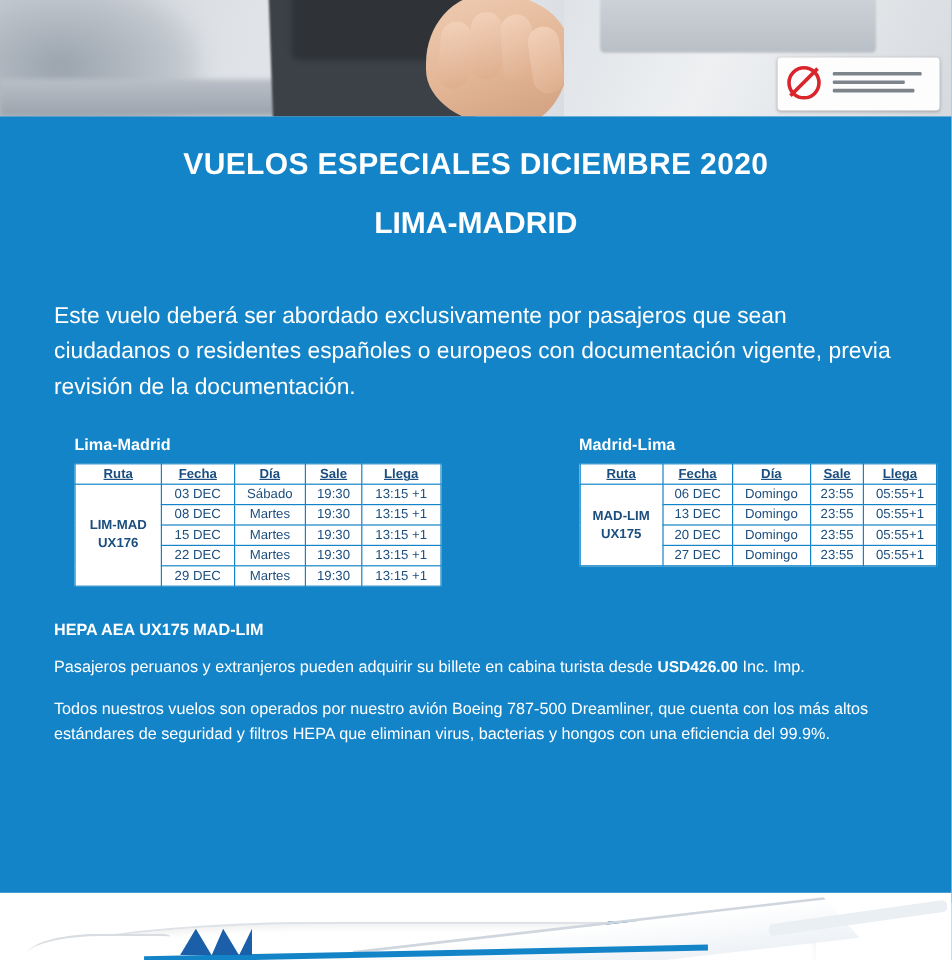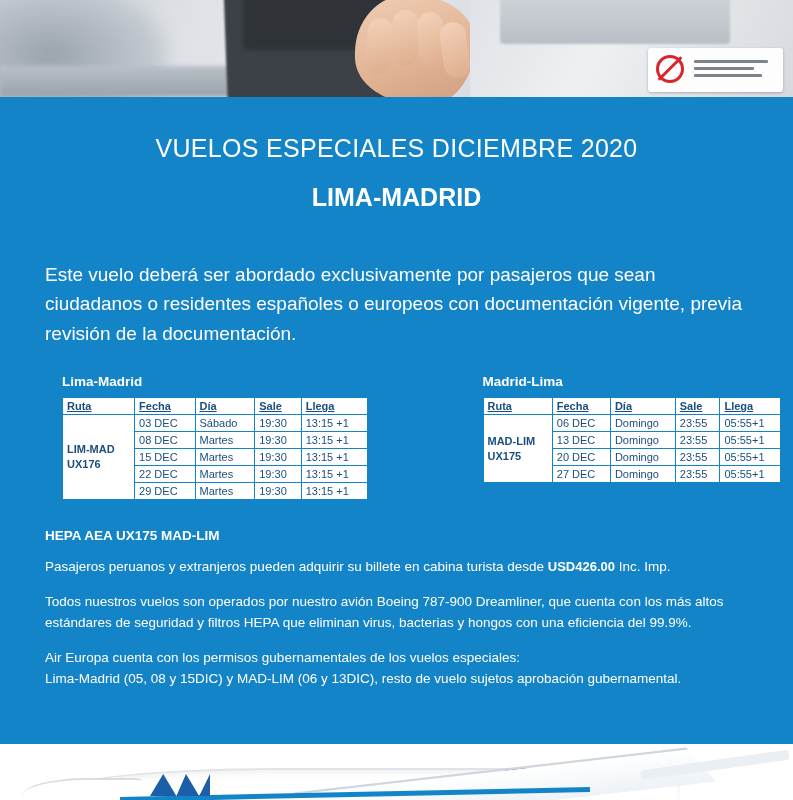--- a/index.html
+++ b/index.html
@@ -87,23 +87,23 @@
   .blue {
     position:relative;
     width:793px; height:655px;
     background:#1484c8;
     color:#ffffff;
     overflow:hidden;
   }
 
   .h1 {
     text-align:center;
-    font-size:25px; font-weight:normal;
+    font-size:25px; font-weight:bold;
     letter-spacing:.3px;
-    padding-top:37px;
+    padding-top:26px;
   }
   .h2 {
     text-align:center;
     font-size:25px; font-weight:bold;
     padding-top:20px;
   }
 
   .fares {
     display:flex; justify-content:center;
     margin-top:22px;
@@ -132,21 +132,21 @@
     border-collapse:collapse;
     background:#ffffff;
     color:#1b4e7e;
     font-size:11px;
   }
   table.t-left { width:306px; }
   table.t-right { width:298px; }
   th, td {
     border:1px solid #1484c8;
     padding:2px 4px;
-    text-align:left;
+    text-align:center;
     white-space:nowrap;
   }
   th {
     font-weight:bold;
     text-decoration:underline;
     color:#1b4e7e;
     background:#ffffff;
   }
   td.route {
     font-weight:bold;
@@ -345,26 +345,22 @@
       </table>
     </div>
   </div>
 
   <div class="section-title">HEPA AEA UX175 MAD-LIM</div>
 
   <div class="para">
     <span>Pasajeros peruanos y extranjeros pueden adquirir su billete en cabina turista desde </span><span class="big">USD426.00</span><span> Inc. Imp.</span>
   </div>
 
-  <div class="para">Todos nuestros vuelos son operados por nuestro avión Boeing 787-900 Dreamliner, que cuenta con los más altos estándares de seguridad y filtros HEPA que eliminan virus, bacterias y hongos con una eficiencia del 99.9%.</div>
-
-  <div class="para">
-    <span>Air Europa cuenta con los permisos gubernamentales de los vuelos especiales:</span><br>
-    <span>Lima-Madrid (05, 08 y 15DIC) y MAD-LIM (06 y 13DIC), resto de vuelo sujetos aprobación gubernamental.</span>
-  </div>
+  <div class="para">Todos nuestros vuelos son operados por nuestro avión Boeing 787-500 Dreamliner, que cuenta con los más altos estándares de seguridad y filtros HEPA que eliminan virus, bacterias y hongos con una eficiencia del 99.9%.</div>
+
 
 
 </div>
 
 <div class="plane-band">
   <div class="fuselage"></div>
   <div class="nose"></div>
   <div class="tail-blue"></div>
   <div class="wing-main"></div>
   <div class="wing-tip"></div>

